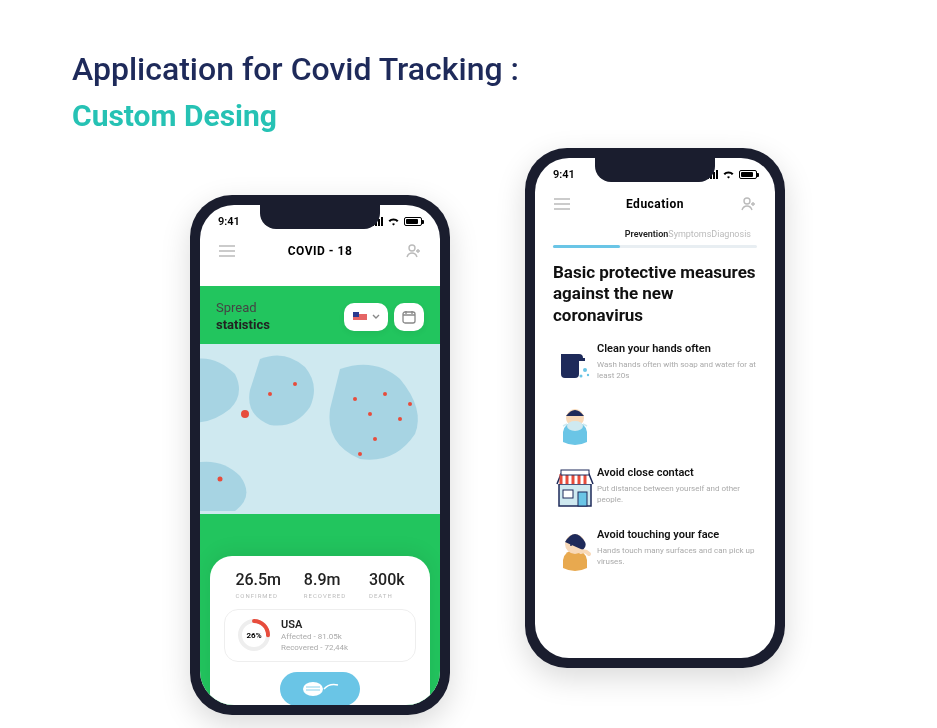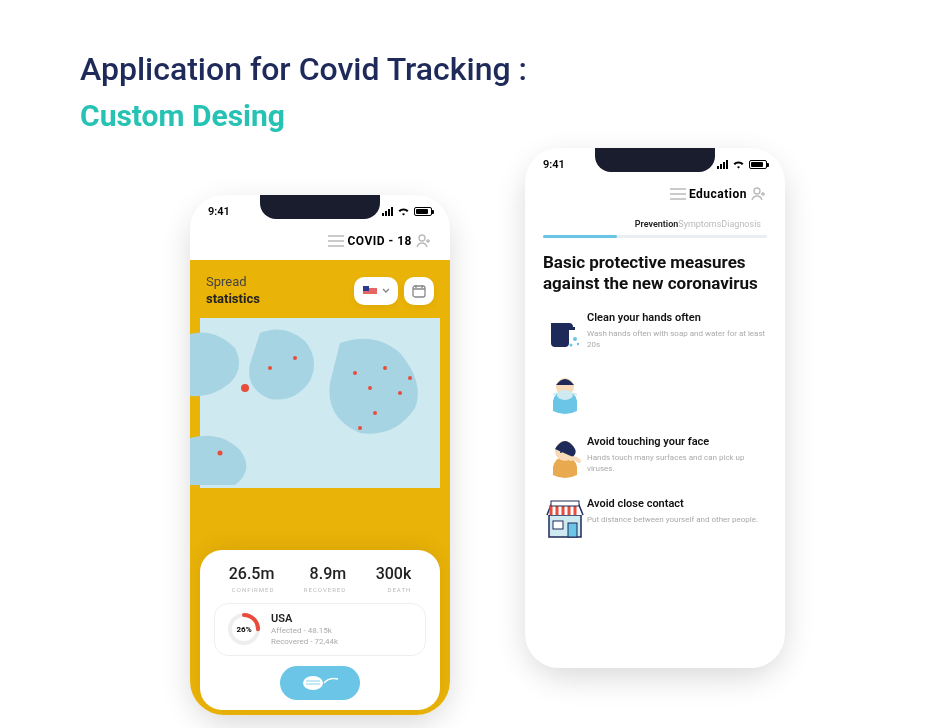--- a/index.html
+++ b/index.html
@@ -1,48 +1,48 @@
 <!DOCTYPE html>
 <html><head>
 <meta charset="utf-8">
 <style>
   * { box-sizing: border-box; margin: 0; padding: 0; }
   body { font-family: -apple-system, BlinkMacSystemFont, "Segoe UI", Roboto, sans-serif; background: #fff; width: 937px; height: 728px; position: relative; }
   
-  .heading { position: absolute; top: 50px; left: 80px; }
+  .heading { position: absolute; top: 50px; left: 72px; }
   .heading h1 { font-size: 32px; font-weight: 500; color: #1e2a5a; }
   .heading h2 { font-size: 30px; font-weight: 700; color: #26c2b4; margin-top: 10px; }
   
-  .phone { position: absolute; background: #1a1d2e; border-radius: 42px; box-shadow: 0 10px 30px rgba(0,0,0,0.15); }
+  .phone { position: absolute; background: #1a1d2e; border-radius: 42px; padding: 10px; box-shadow: 0 10px 30px rgba(0,0,0,0.15); }
   .phone-inner { background: #fff; border-radius: 34px; overflow: hidden; position: relative; height: 100%; }
   .notch { position: absolute; top: 0; left: 50%; transform: translateX(-50%); width: 120px; height: 24px; background: #1a1d2e; border-radius: 0 0 16px 16px; z-index: 10; }
   
   .phone-left { top: 195px; left: 190px; width: 260px; height: 520px; }
   .phone-right { top: 148px; left: 525px; width: 260px; height: 520px; }
   
   .statusbar { display: flex; justify-content: space-between; align-items: center; padding: 10px 18px 4px; font-size: 11px; font-weight: 600; color: #000; }
   .statusbar .right { display: flex; gap: 4px; align-items: center; }
   
-  .appbar { display: flex; justify-content: flex-end; align-items: center; padding: 8px 16px 8px; }
+  .appbar { display: flex; justify-content: space-between; align-items: center; padding: 8px 16px 8px; }
   .appbar .title { font-size: 12px; font-weight: 700; letter-spacing: 0.5px; }
   .icon-btn { width: 22px; height: 22px; display: flex; align-items: center; justify-content: center; color: #888; }
   
   
-  .left-body { background: #eab308; height: calc(100% - 60px); position: relative; }
+  .left-body { background: #22c55e; height: calc(100% - 60px); position: relative; margin-top: 16px; }
   .spread-head { display: flex; justify-content: space-between; align-items: center; padding: 14px 16px 10px; }
   .spread-title { font-size: 13px; color: #444; line-height: 1.3; }
   .spread-title b { display: block; font-weight: 700; color: #222; }
   .chips { display: flex; gap: 6px; }
   .chip { background: #fff; border-radius: 10px; padding: 6px 8px; display: flex; align-items: center; gap: 4px; font-size: 10px; box-shadow: 0 2px 6px rgba(0,0,0,0.06); }
   
   .map { position: relative; height: 170px; overflow: hidden; }
   .map svg { position: absolute; inset: 0; }
   
   .stats-card { position: absolute; left: 10px; right: 10px; bottom: 10px; background: #fff; border-radius: 22px; padding: 14px 14px 10px; box-shadow: 0 -4px 20px rgba(0,0,0,0.08); }
-  .stats-row { display: flex; justify-content: space-around; text-align: right; margin-bottom: 10px; }
+  .stats-row { display: flex; justify-content: space-around; text-align: left; margin-bottom: 10px; }
   .stat-val { font-size: 16px; font-weight: 500; color: #222; }
   .stat-lbl { font-size: 6px; letter-spacing: 1px; color: #bbb; margin-top: 3px; text-transform: uppercase; }
   
   .country-card { border: 1px solid #eee; border-radius: 14px; padding: 8px 12px; display: flex; align-items: center; gap: 10px; }
   .ring { position: relative; width: 34px; height: 34px; }
   .ring svg { transform: rotate(-90deg); }
   .ring-text { position: absolute; inset: 0; display: flex; align-items: center; justify-content: center; font-size: 8px; font-weight: 700; text-align: center; }
   .country-info .name { font-size: 11px; font-weight: 600; color: #222; }
   .country-info .sub { font-size: 8px; color: #aaa; line-height: 1.4; }
   
@@ -177,21 +177,21 @@
         <div class="country-card">
           <div class="ring">
             <svg width="34" height="34" viewBox="0 0 34 34">
               <circle cx="17" cy="17" r="14" fill="none" stroke="#eee" stroke-width="4"></circle>
               <circle cx="17" cy="17" r="14" fill="none" stroke="#e74c3c" stroke-width="4" stroke-dasharray="22 66" stroke-linecap="round"></circle>
             </svg>
             <div class="ring-text">26%</div>
           </div>
           <div class="country-info">
             <div class="name">USA</div>
-            <div class="sub">Affected - 48.15k</div>
+            <div class="sub">Affected - 81.05k</div>
             <div class="sub">Recovered - 72,44k</div>
           </div>
         </div>
         <div class="mask-btn">
           <svg width="40" height="20" viewBox="0 0 40 20">
             <ellipse cx="13" cy="10" rx="10" ry="7" fill="#fff"></ellipse>
             <path d="M6 8h14M6 11h14" stroke="#6ac5e6" stroke-width="0.8"></path>
             <path d="M24 10 q5 -6 14 -4" stroke="#fff" stroke-width="1.4" fill="none"></path>
           </svg>
         </div>
@@ -264,51 +264,51 @@
 
       <div class="edu-item">
         <div class="edu-icon">
           <svg viewBox="0 0 44 44">
               <path d="M10 38 q12 6 24 0 v-10 q-2 -10 -12 -10 t-12 10 Z" fill="#6ac5e6"></path>
               <circle cx="22" cy="14" r="9" fill="#f8d9b8"></circle>
               <path d="M13 12 q9 -12 18 0" fill="#1e2a5a"></path>
               <ellipse cx="22" cy="22" rx="8" ry="5" fill="#cfe9f0"></ellipse>
               <path d="M14 20 l-4 2 M30 20 l4 2" stroke="#cfe9f0" stroke-width="1.5"></path>
             </svg>
+        </div>
+      </div>
+
+      <div class="edu-item">
+        <div class="edu-icon">
+          <svg viewBox="0 0 44 44">
+              <rect x="6" y="18" width="32" height="22" fill="#cfe9f0" stroke="#1e2a5a" stroke-width="1.5"></rect>
+              <path d="M4 18 l4 -10 h28 l4 10" fill="#fff" stroke="#1e2a5a" stroke-width="1.5"></path>
+              <path d="M8 8 v10 M14 8 v10 M20 8 v10 M26 8 v10 M32 8 v10" stroke="#e74c3c" stroke-width="3"></path>
+              <rect x="8" y="4" width="28" height="5" fill="#fff" stroke="#1e2a5a"></rect>
+              <rect x="25" y="26" width="9" height="14" fill="#6ac5e6" stroke="#1e2a5a"></rect>
+              <rect x="10" y="24" width="10" height="8" fill="#fff" stroke="#1e2a5a"></rect>
+            </svg>
+        </div>
+        <div>
+          <div class="t">Avoid close contact</div>
+          <div class="d">Put distance between yourself and other people.</div>
         </div>
       </div>
 
       <div class="edu-item">
         <div class="edu-icon">
           <svg viewBox="0 0 44 44">
               <path d="M10 40 q12 6 24 0 v-8 q-2 -10 -12 -10 t-12 10 Z" fill="#e8a94f"></path>
               <circle cx="22" cy="16" r="10" fill="#f8d9b8"></circle>
               <path d="M12 14 q10 -16 20 0 q2 4 -2 8" fill="#1e2a5a"></path>
               <circle cx="18" cy="17" r="1" fill="#1e2a5a"></circle>
               <circle cx="26" cy="17" r="1" fill="#1e2a5a"></circle>
               <path d="M28 24 q4 -2 8 2" stroke="#f8d9b8" stroke-width="4" fill="none" stroke-linecap="round"></path>
             </svg>
         </div>
         <div>
           <div class="t">Avoid touching your face</div>
           <div class="d">Hands touch many surfaces and can pick up viruses.</div>
         </div>
       </div>
-
-      <div class="edu-item">
-        <div class="edu-icon">
-          <svg viewBox="0 0 44 44">
-              <rect x="6" y="18" width="32" height="22" fill="#cfe9f0" stroke="#1e2a5a" stroke-width="1.5"></rect>
-              <path d="M4 18 l4 -10 h28 l4 10" fill="#fff" stroke="#1e2a5a" stroke-width="1.5"></path>
-              <path d="M8 8 v10 M14 8 v10 M20 8 v10 M26 8 v10 M32 8 v10" stroke="#e74c3c" stroke-width="3"></path>
-              <rect x="8" y="4" width="28" height="5" fill="#fff" stroke="#1e2a5a"></rect>
-              <rect x="25" y="26" width="9" height="14" fill="#6ac5e6" stroke="#1e2a5a"></rect>
-              <rect x="10" y="24" width="10" height="8" fill="#fff" stroke="#1e2a5a"></rect>
-            </svg>
-        </div>
-        <div>
-          <div class="t">Avoid close contact</div>
-          <div class="d">Put distance between yourself and other people.</div>
-        </div>
-      </div>
     </div>
   </div>
 </div>
 
 </body></html>

